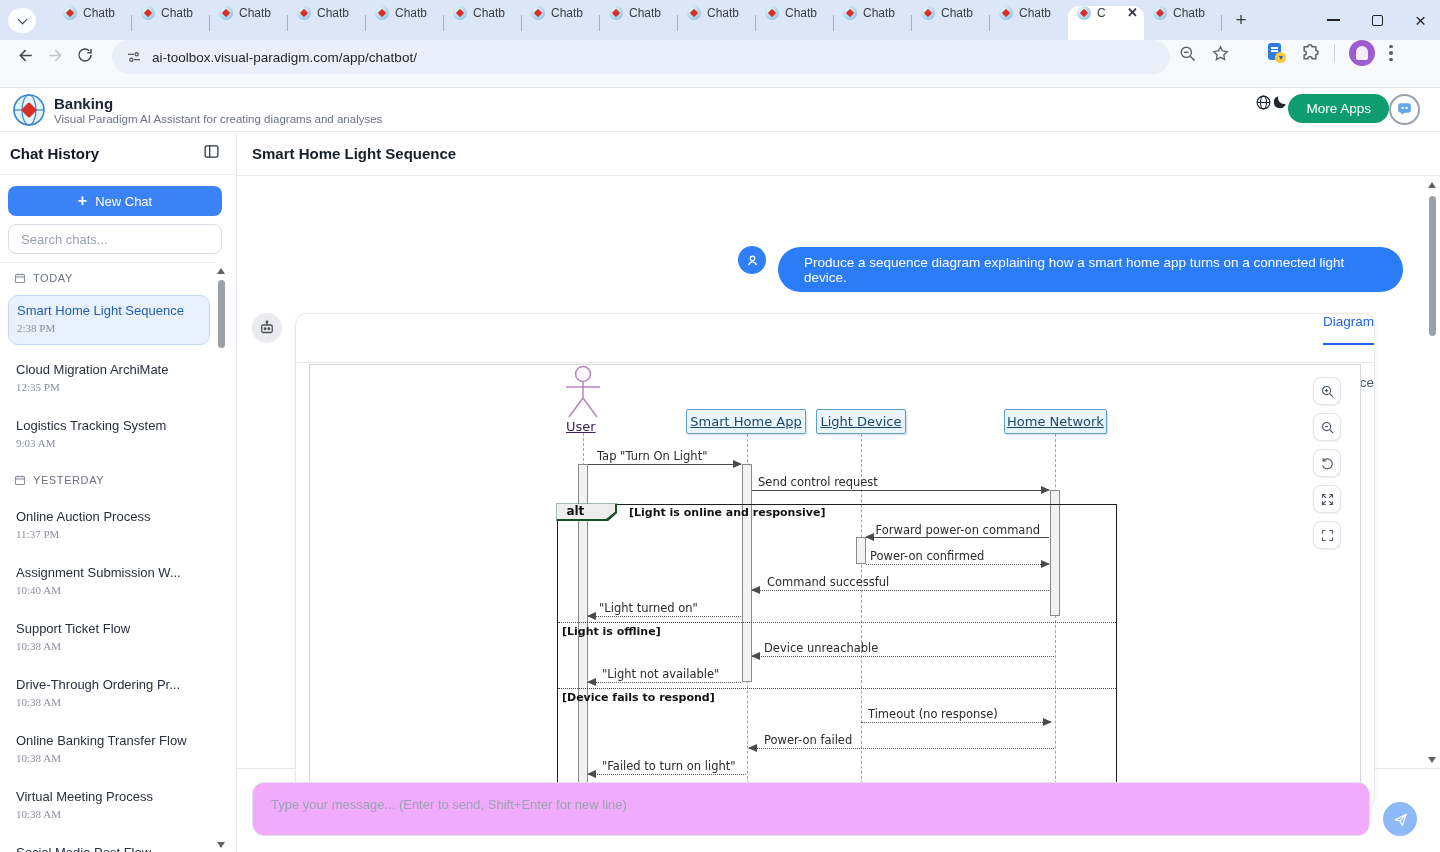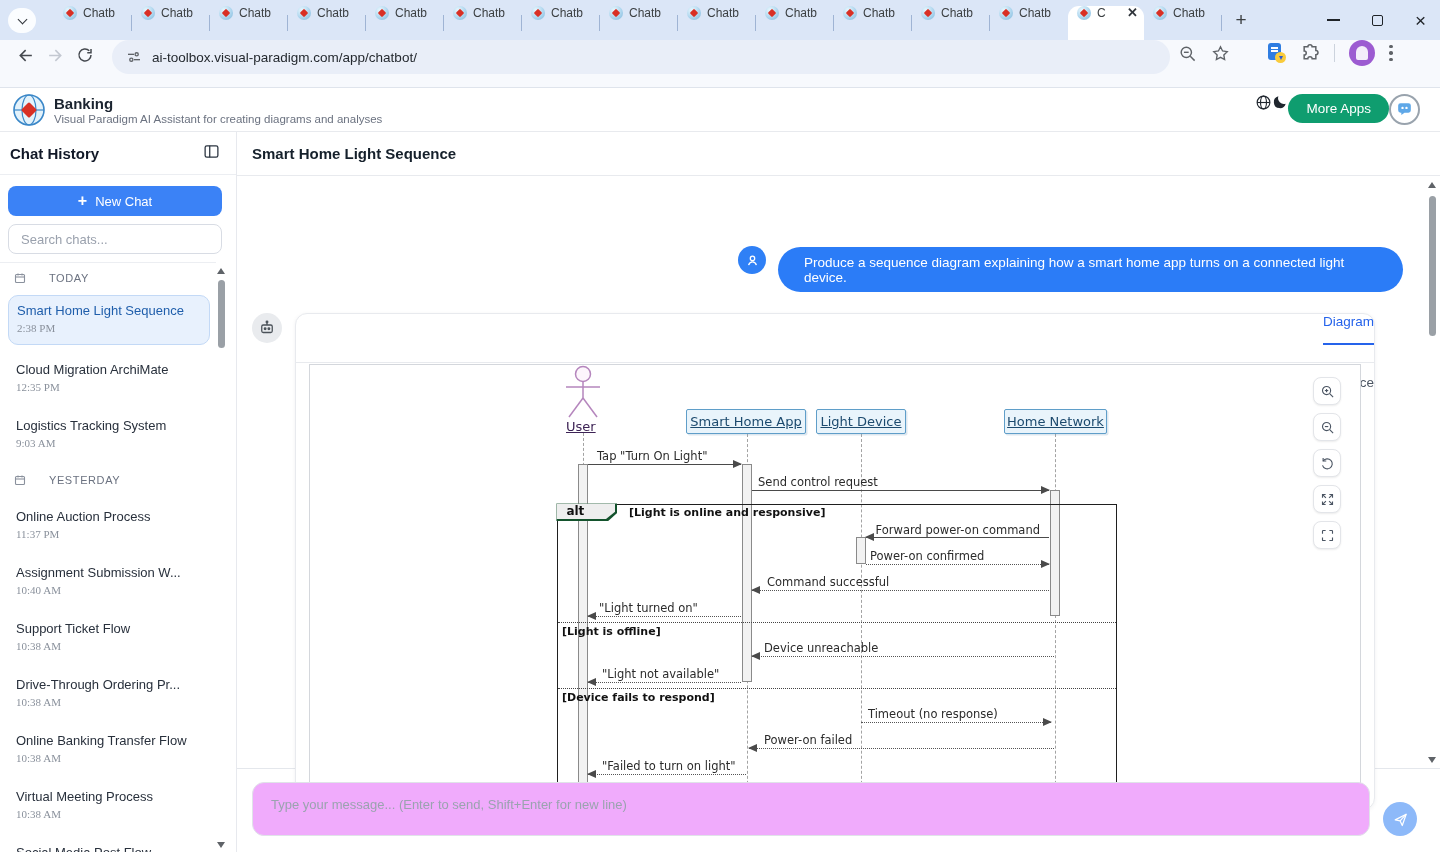--- a/index.html
+++ b/index.html
@@ -67,21 +67,21 @@
   .sb-collapse { margin-left:auto; }
   .newchat { position:absolute; left:8px; top:54px; width:214px; height:30px; background:#3b82f6;
     border:none; border-radius:8px; color:#fff; font-size:13px; display:flex; align-items:center;
     justify-content:center; gap:8px; }
   .newchat .plus { font-size:16px; font-weight:bold; line-height:1; }
   .sb-search { position:absolute; left:8px; top:92px; width:214px; height:30px; border:1px solid #d8dce4;
     border-radius:8px; font-size:13px; padding:0 12px; color:#374151; background:#fff; }
   .sb-search::placeholder { color:#9aa1ad; }
   .sb-divider2 { position:absolute; left:0; top:130px; width:216px; height:1px; background:#eceef2; }
   .sb-list { position:absolute; left:8px; top:139px; width:202px; }
-  .sb-section { display:flex; align-items:center; gap:23px; height:14px; margin:0 0 10px 6px;
+  .sb-section { display:flex; align-items:center; gap:7px; height:14px; margin:0 0 10px 6px;
     font-size:11px; color:#6b7280; letter-spacing:0.6px; }
   .sb-section.ml { margin-top:14px; margin-bottom:21px; }
   .chat-item { height:40px; margin-bottom:16px; padding:1px 8px; border-radius:10px; cursor:pointer; }
   .chat-item.active { height:50px; padding:7px 8px; background:#e8f1fd; border:1px solid #c3d9f6; }
   .ci-title { font-size:13px; color:#28303c; white-space:nowrap; overflow:hidden; }
   .chat-item.active .ci-title { color:#1f5eab; }
   .ci-time { font-size:11px; color:#8a919c; margin-top:4px;font-family:Liberation Serif, serif; }
 
   
   .sbar { position:absolute; width:9px; }

